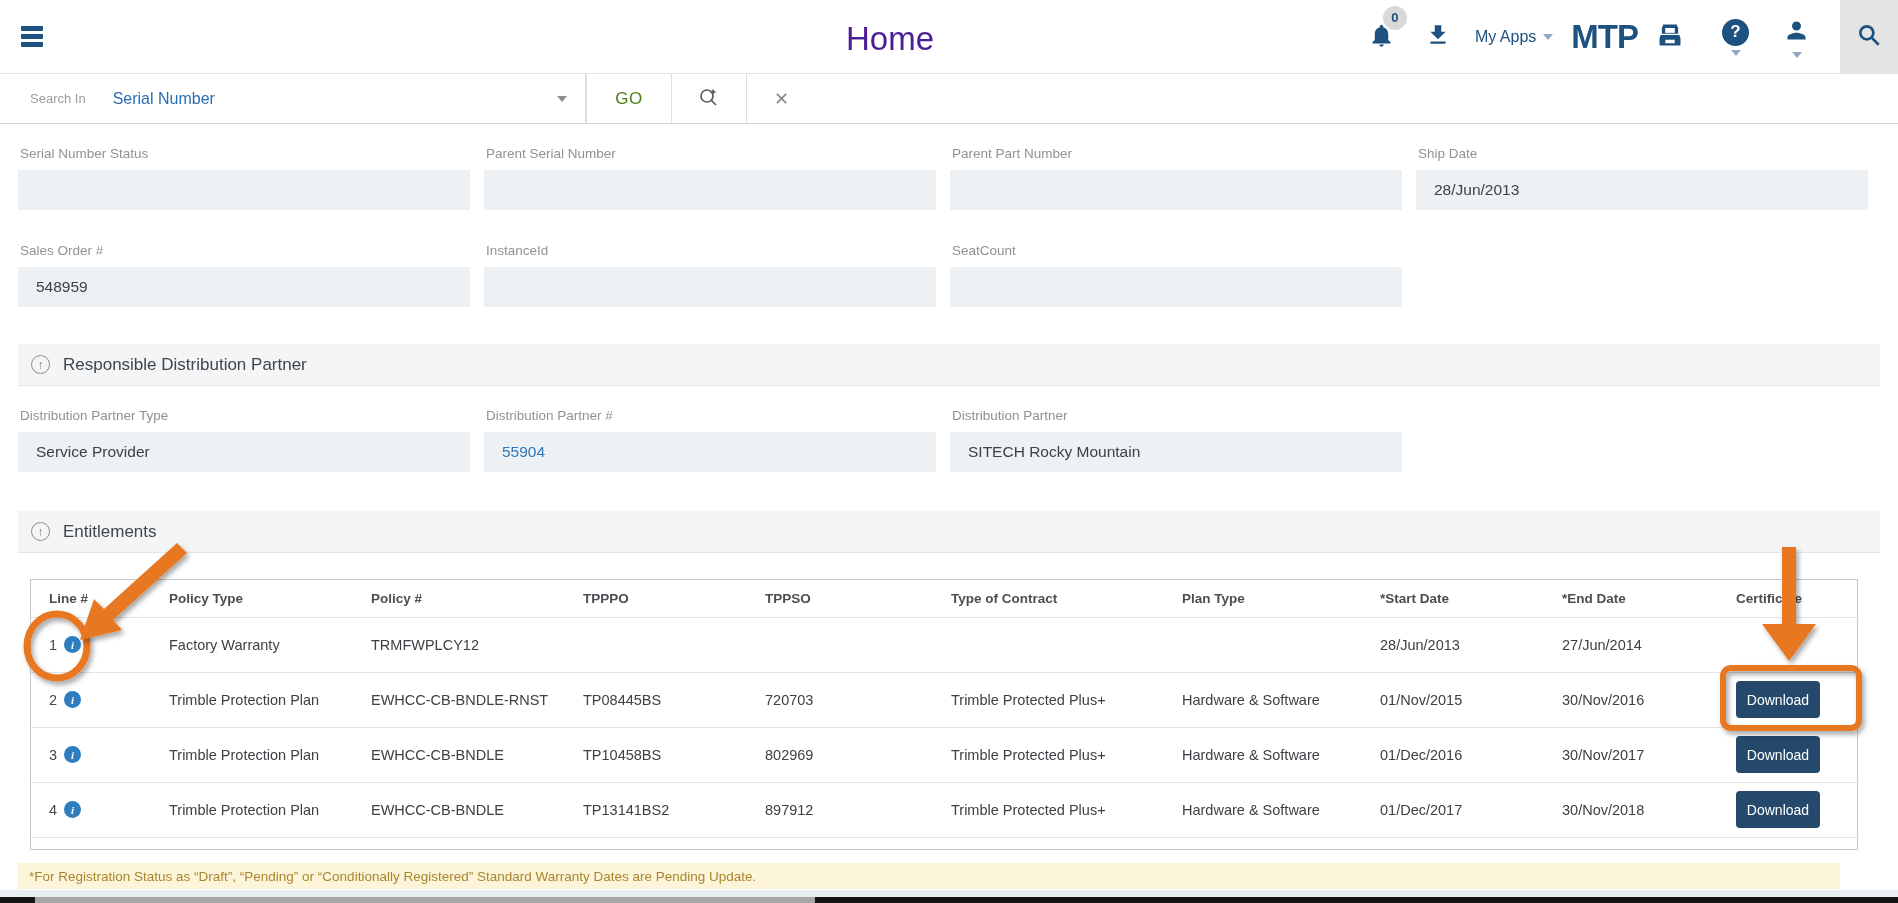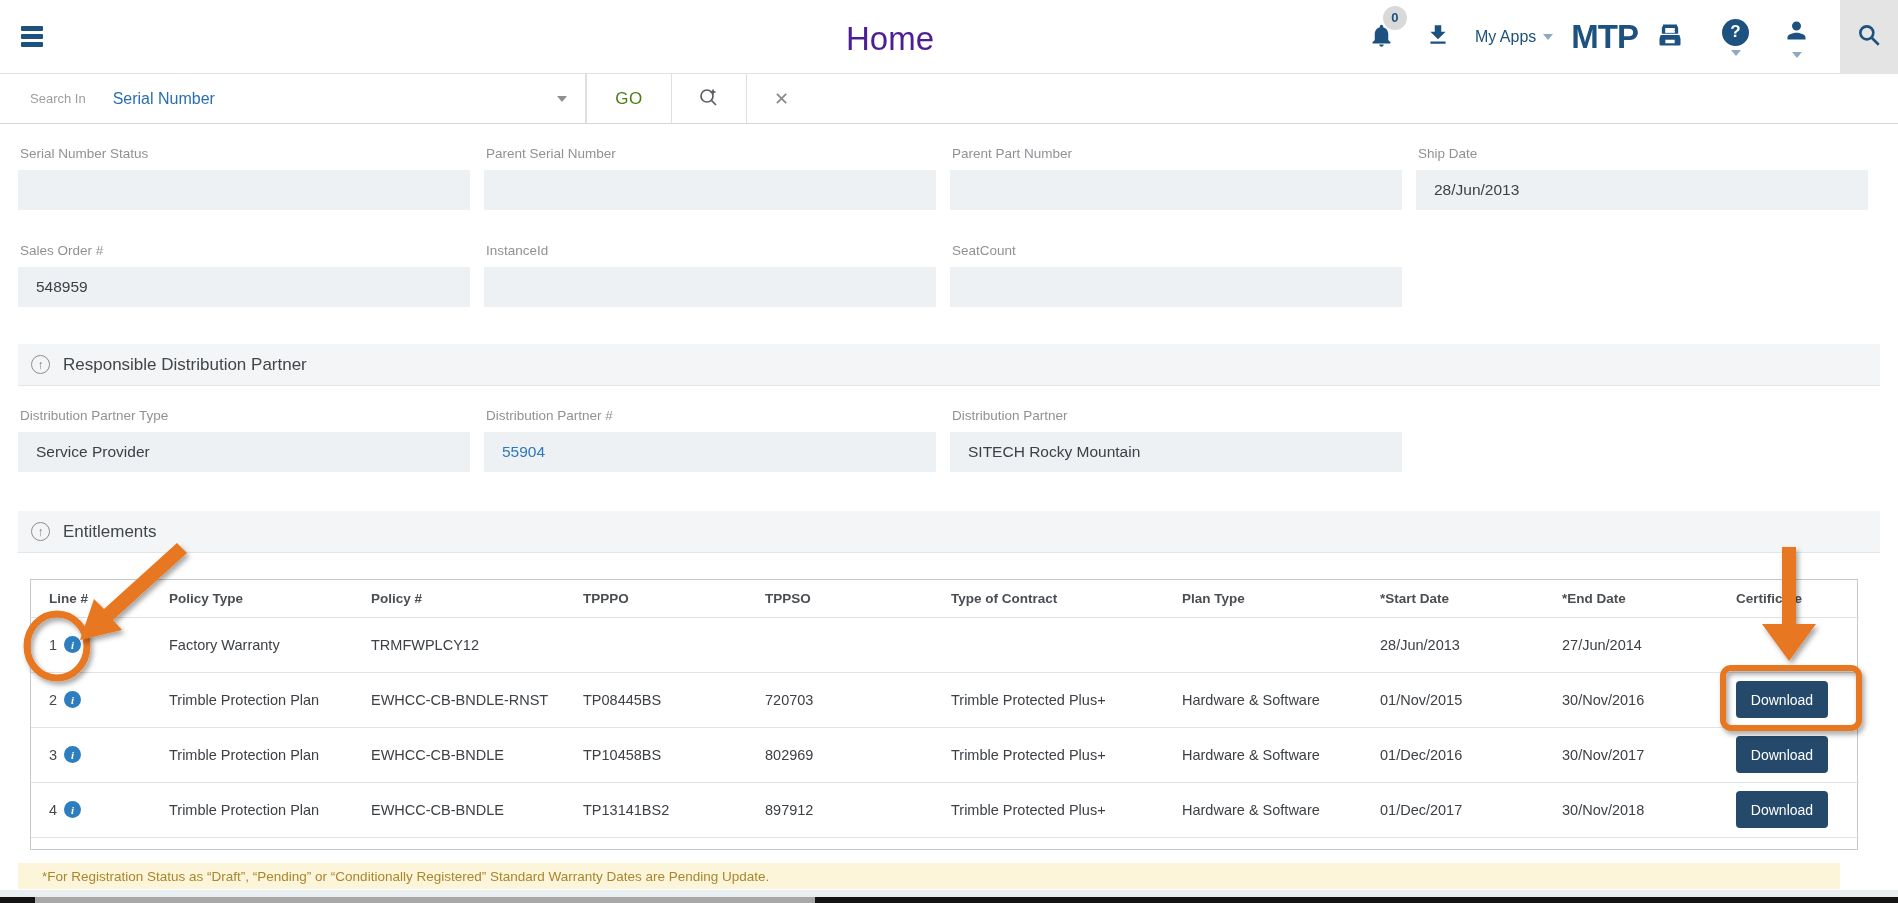--- a/index.html
+++ b/index.html
@@ -72,26 +72,26 @@
   table { width:100%; border-collapse:collapse; table-layout:fixed; }
   thead td { height:37px; font-size:13.5px; font-weight:bold; color:#4a4e52; padding-left:18px; }
   tbody td { height:54px; font-size:14.5px; color:#3d4145; padding-left:18px; border-top:1px solid #e1e3e5; }
   tr.spacer td { height:12px; padding:0; }
   .line-cell { display:flex; align-items:center; height:54px; }
   .line-no { font-size:14.5px; color:#45494d; margin-right:7px; }
   .info-icon { width:17px; height:17px; border-radius:50%; background:#2e7dbe; color:#fff; font-size:11px;
                font-weight:bold; font-style:italic; font-family:"Liberation Serif",serif;
                display:flex; align-items:center; justify-content:center; cursor:pointer; }
   .info-icon::after { content:"i"; }
-  .dl-btn { display:inline-block; width:92px; height:37px; background:#24496b; color:#fff; border:none;
+  .dl-btn { display:inline-block; width:84px; height:37px; background:#24496b; color:#fff; border:none;
             border-radius:4px; font-size:14px; font-family:"Liberation Sans",sans-serif; cursor:pointer; }
 
   
   .note { margin:13px 58px 0 18px; height:26px; background:#fdf5da; display:flex; align-items:center;
-          padding-left:24px; font-size:13.5px; color:#a8862d; }
+          padding-left:11px; font-size:13.5px; color:#a8862d; }
   .strip-light { position:absolute; left:0; right:0; bottom:6px; height:7px; background:#e9eff0; }
   .strip-dark { position:absolute; left:0; right:0; bottom:0; height:6px;
                 background:linear-gradient(to right, #141414 0 35px, #a7a7a7 35px 815px, #141414 815px); }
 
   
   .anno { position:absolute; left:0; top:0; pointer-events:none; z-index:50; }
 </style>
 </head>
 <body>
 

